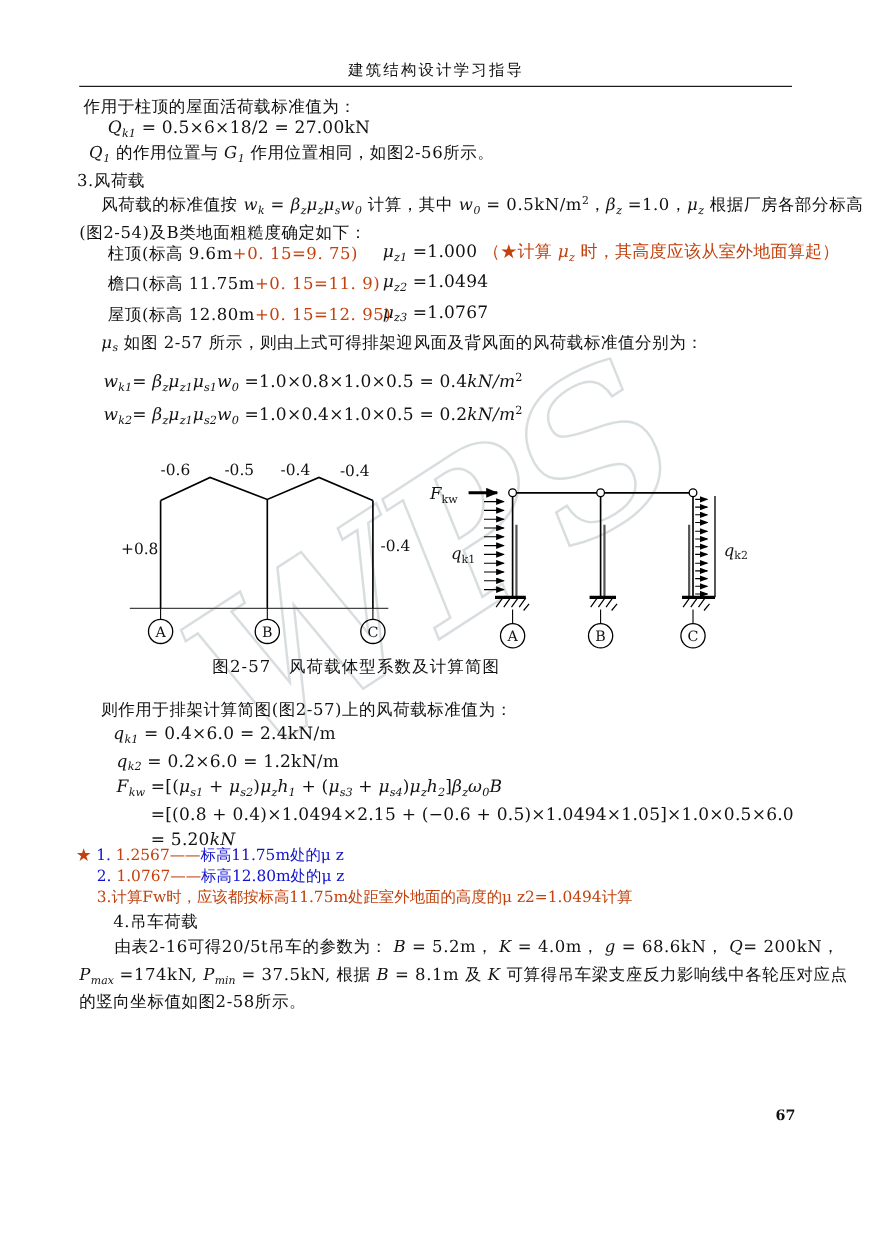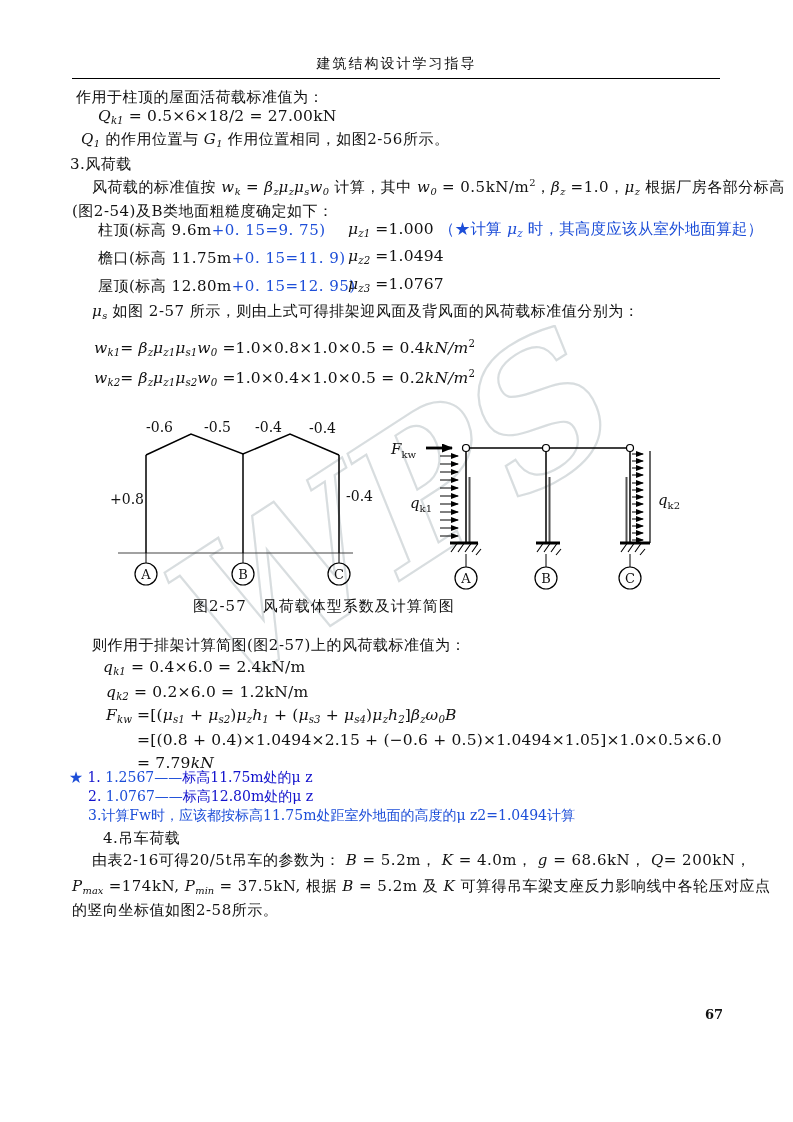--- a/index.html
+++ b/index.html
@@ -5,21 +5,21 @@
   html,body{margin:0;padding:0;background:#ffffff;}
   .page{position:relative;width:793px;height:1122px;background:#ffffff;overflow:hidden;
         font-family:"DejaVu Serif","Liberation Serif",serif;color:#111111;}
   .abs{position:absolute;white-space:nowrap;}
   .cn{font-size:15px;letter-spacing:0.5px;}
   .small{font-size:14px;}
   .eq{font-size:15.5px;letter-spacing:0.2px;text-align:center;}
   .it{font-style:italic;font-family:"DejaVu Serif","Liberation Serif",serif;}
   .sub{font-size:66%;font-style:italic;vertical-align:-0.32em;letter-spacing:0;}
   .sup{font-size:66%;vertical-align:0.6em;letter-spacing:0;}
-  .c-red{color:#1d4ed8;}
+  .c-red{color:#c2410c;}
   .c-blue{color:#1111cc;}
   .htitle{left:0;right:0;text-align:center;top:55px;font-size:14px;letter-spacing:2px;}
   .hrule{left:72px;width:648px;top:78px;height:0;border-top:1.5px solid #000;}
   .caption{font-size:15px;letter-spacing:1px;}
   .pageno{font-size:13px;font-weight:bold;}
   svg text{font-family:"DejaVu Serif","Liberation Serif",serif;}
   .wm{position:absolute;left:55px;top:325px;z-index:0;}
   .content{position:relative;z-index:1;}
 </style>
 </head>
@@ -159,26 +159,26 @@
 
     <div class="abs caption" style="left:193px;top:597px">
       <span>图2-57</span><span style="margin-left:16px">风荷载体型系数及计算简图</span>
     </div>
 
     <div class="abs cn" style="left:92px;top:636px">则作用于排架计算简图(图2-57)上的风荷载标准值为：</div>
     <div class="abs eq" style="left:103px;top:658px"><span class="it">q</span><span class="sub">k1</span><span> = 0.4×6.0 = 2.4kN/m</span></div>
     <div class="abs eq" style="left:106px;top:683px"><span class="it">q</span><span class="sub">k2</span><span> = 0.2×6.0 = 1.2kN/m</span></div>
     <div class="abs eq" style="left:106px;top:706px"><span class="it">F</span><span class="sub">kw</span><span> =[(</span><span class="it">μ</span><span class="sub">s1</span><span> + </span><span class="it">μ</span><span class="sub">s2</span><span>)</span><span class="it">μ</span><span class="sub">z</span><span class="it">h</span><span class="sub">1</span><span> + (</span><span class="it">μ</span><span class="sub">s3</span><span> + </span><span class="it">μ</span><span class="sub">s4</span><span>)</span><span class="it">μ</span><span class="sub">z</span><span class="it">h</span><span class="sub">2</span><span>]</span><span class="it">β</span><span class="sub">z</span><span class="it">ω</span><span class="sub">0</span><span class="it">B</span></div>
     <div class="abs eq" style="left:137px;top:731px">=[(0.8 + 0.4)×1.0494×2.15 + (−0.6 + 0.5)×1.0494×1.05]×1.0×0.5×6.0</div>
-    <div class="abs eq" style="left:137px;top:754px"><span>= 7.79</span><span class="it">kN</span></div>
+    <div class="abs eq" style="left:137px;top:754px"><span>= 5.20</span><span class="it">kN</span></div>
 
     <div class="abs small" style="left:69px;top:769px"><span class="c-red">★ </span><span class="c-blue">1.  </span><span class="c-red">1.2567——</span><span class="c-blue">标高11.75m处的μ z</span></div>
     <div class="abs small" style="left:88px;top:788px"><span class="c-blue">2.  </span><span class="c-red">1.0767——</span><span class="c-blue">标高12.80m处的μ z</span></div>
     <div class="abs small" style="left:88px;top:807px"><span class="c-red">3.计算Fw时，应该都按标高11.75m处距室外地面的高度的μ z2=1.0494计算</span></div>
 
     <div class="abs cn" style="left:103px;top:829px">4.吊车荷载</div>
-    <div class="abs cn" style="left:92px;top:851px"><span>由表2-16可得20/5t吊车的参数为： </span><span class="it">B</span><span> = 5.2m，  </span><span class="it">K</span><span> = 4.0m，  </span><span class="it">g</span><span> = 68.6kN，  </span><span class="it">Q</span><span>= 200kN，</span></div>
-    <div class="abs cn" style="left:72px;top:877px"><span class="it">P</span><span class="sub">max</span><span> =174kN, </span><span class="it">P</span><span class="sub">min</span><span> = 37.5kN, 根据 </span><span class="it">B</span><span> = 5.2m 及 </span><span class="it">K</span><span> 可算得吊车梁支座反力影响线中各轮压对应点</span></div>
+    <div class="abs cn" style="left:104px;top:851px"><span>由表2-16可得20/5t吊车的参数为： </span><span class="it">B</span><span> = 5.2m，  </span><span class="it">K</span><span> = 4.0m，  </span><span class="it">g</span><span> = 68.6kN，  </span><span class="it">Q</span><span>= 200kN，</span></div>
+    <div class="abs cn" style="left:72px;top:877px"><span class="it">P</span><span class="sub">max</span><span> =174kN, </span><span class="it">P</span><span class="sub">min</span><span> = 37.5kN, 根据 </span><span class="it">B</span><span> = 8.1m 及 </span><span class="it">K</span><span> 可算得吊车梁支座反力影响线中各轮压对应点</span></div>
     <div class="abs cn" style="left:72px;top:901px">的竖向坐标值如图2-58所示。</div>
 
     <div class="abs pageno" style="left:705px;top:1007px">67</div>
   </div>
 </div>
 
 </body></html>

